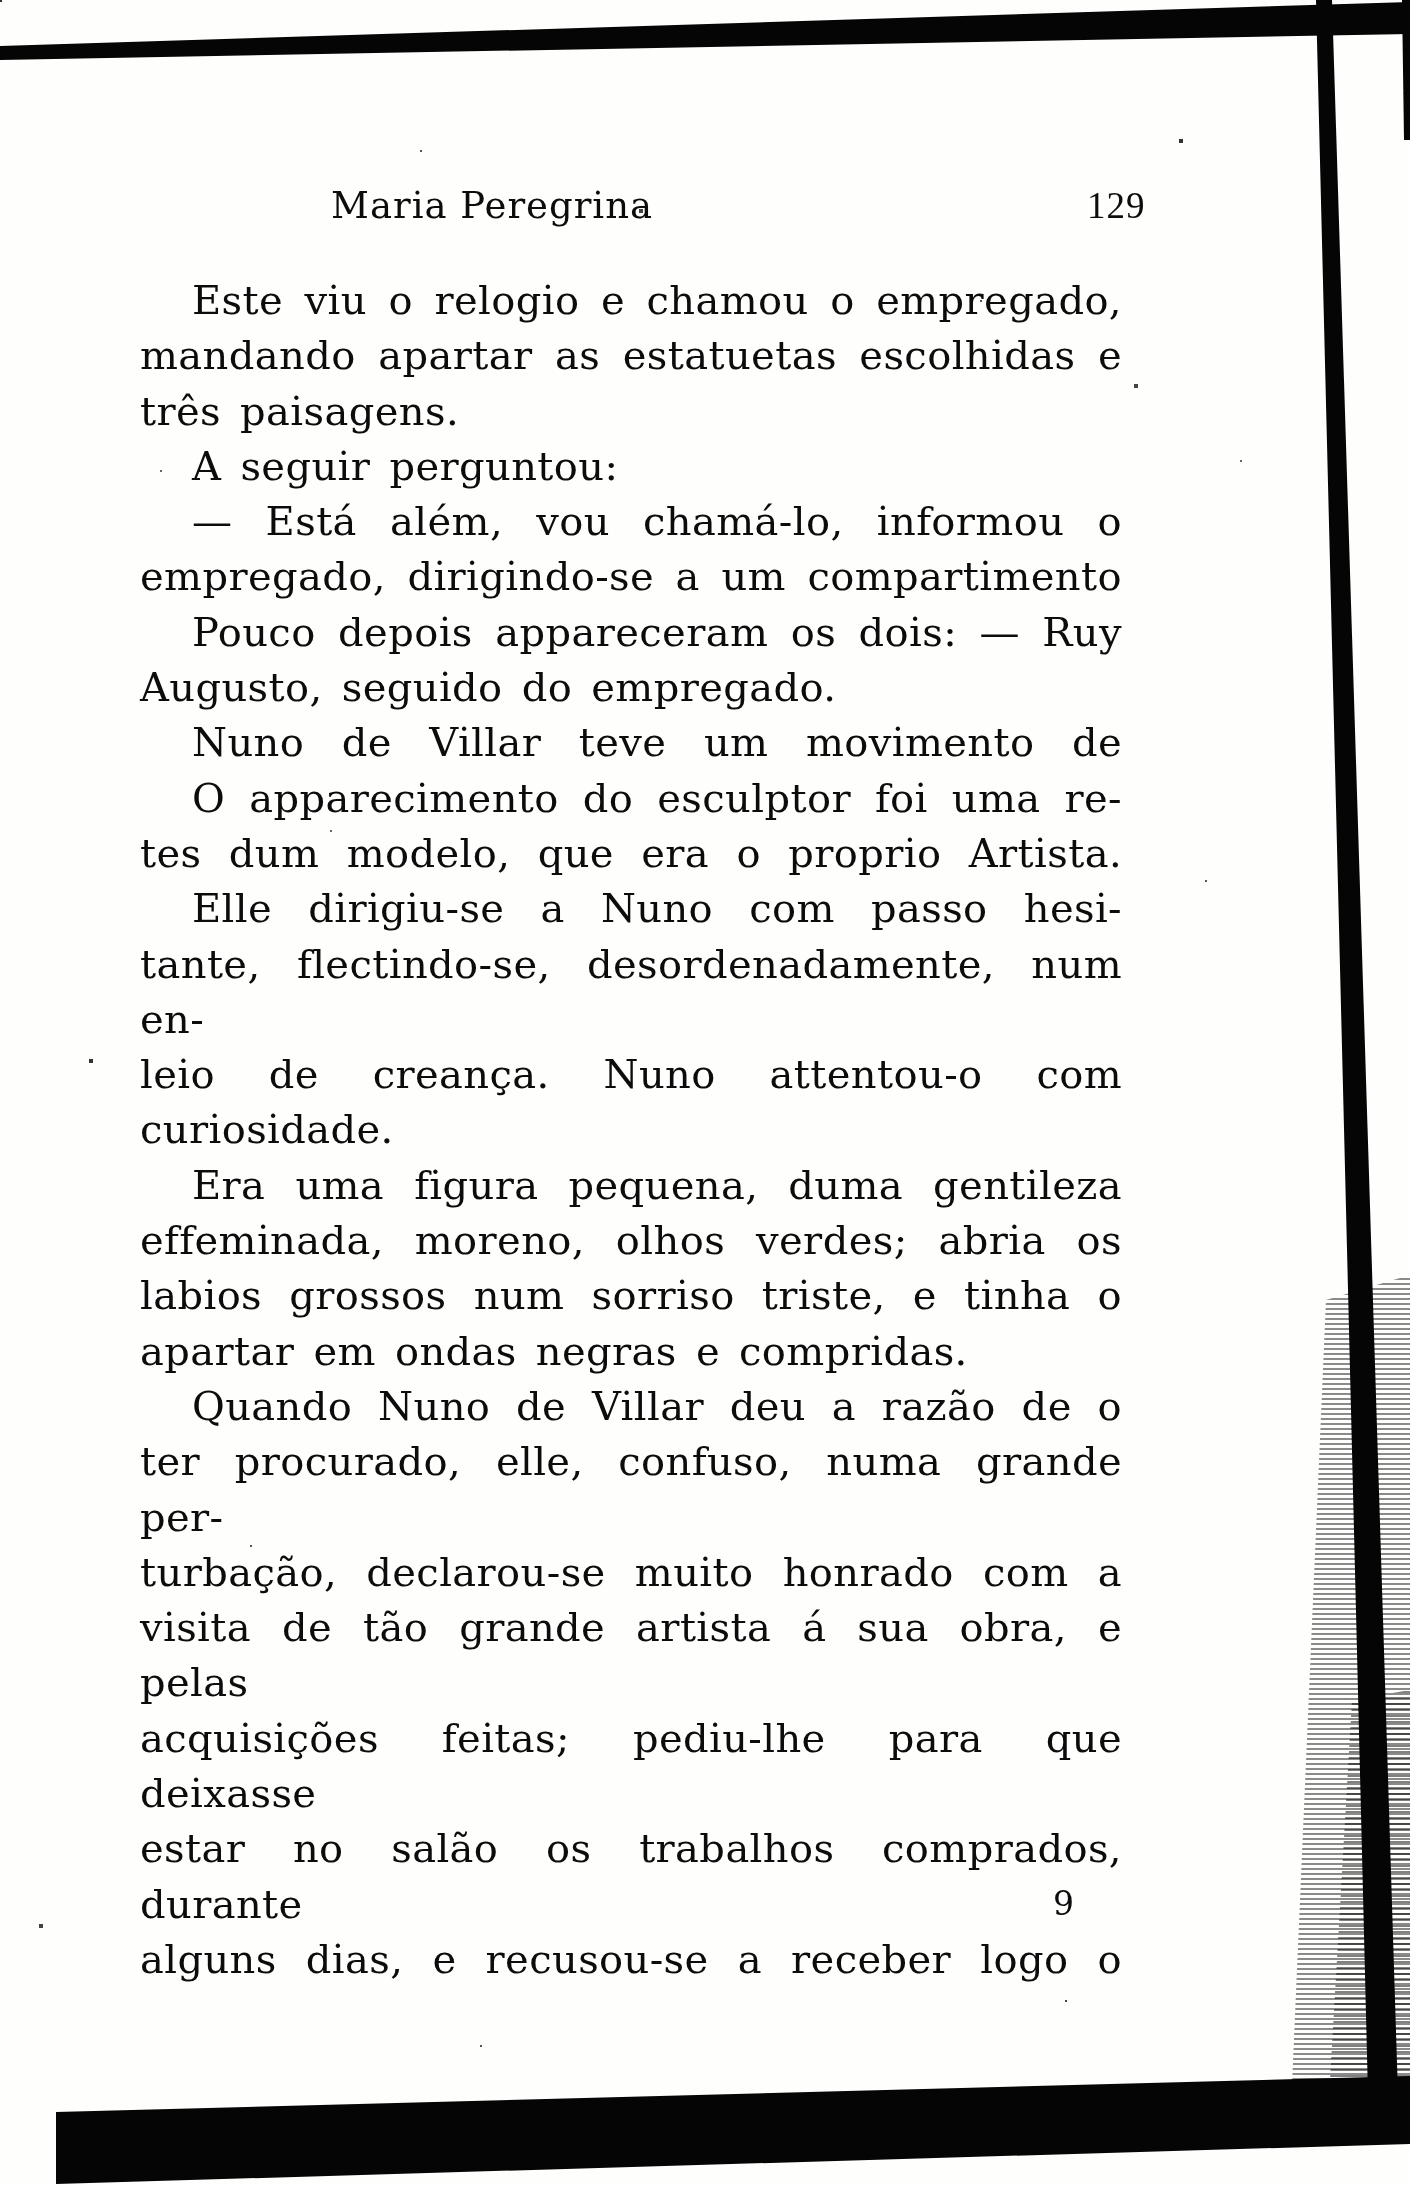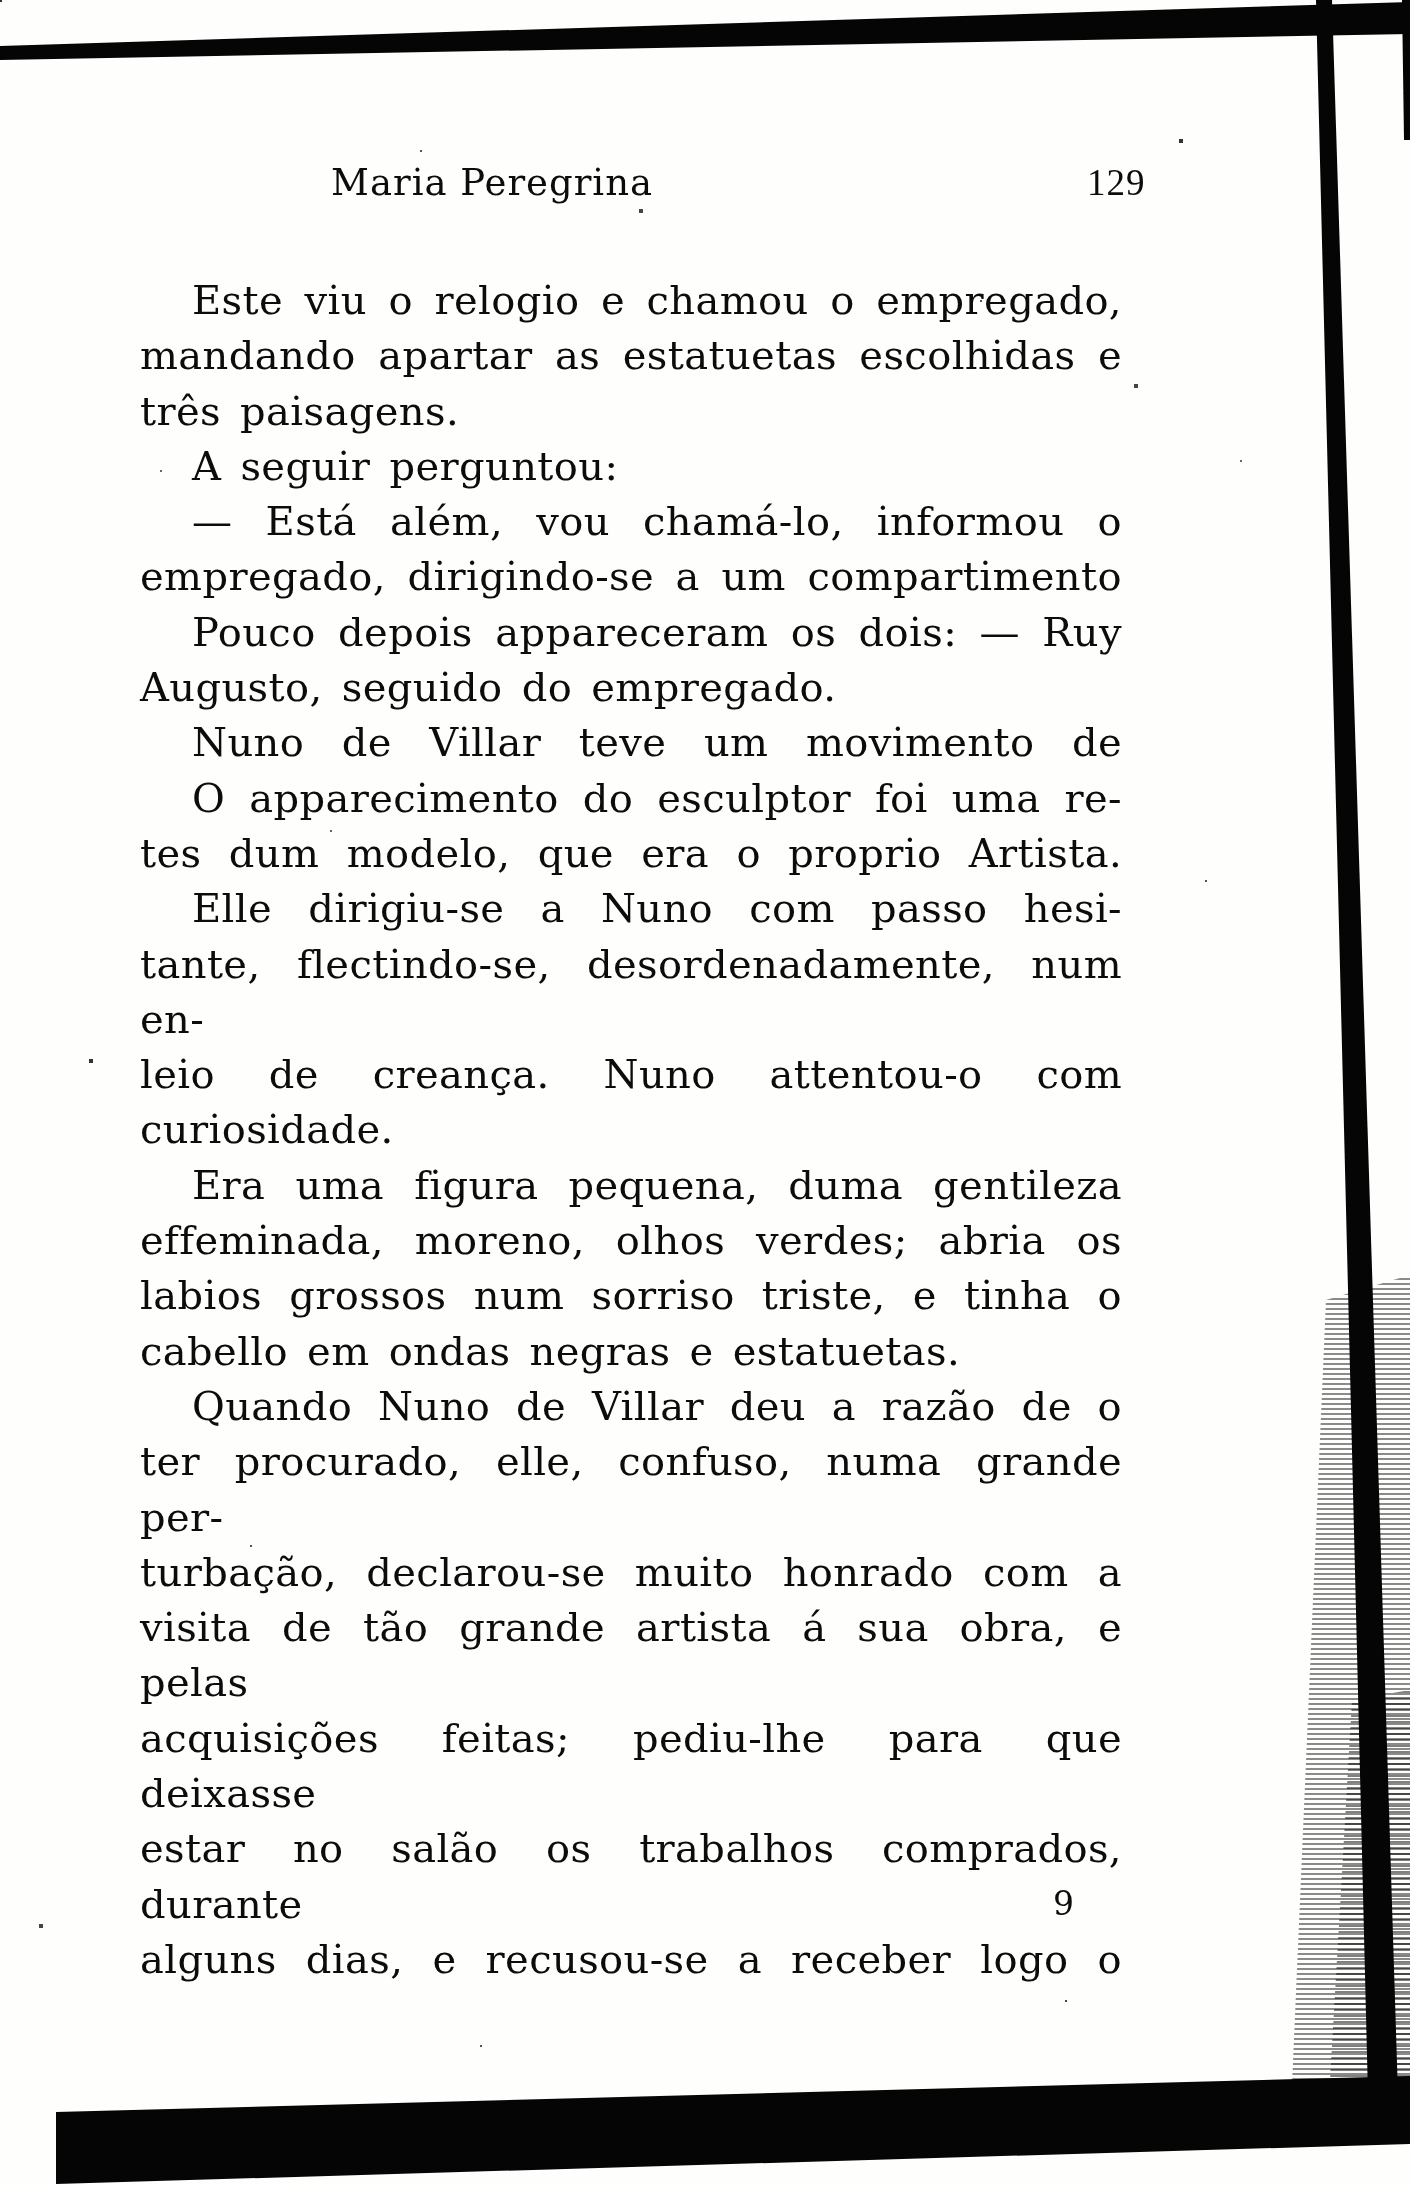--- a/index.html
+++ b/index.html
@@ -32,21 +32,21 @@
   .speckles::before{
     content:"";position:absolute;left:0;top:0;width:2px;height:2px;background:#333;
     box-shadow:
       640px 210px 0 1px #444, 980px 300px 0 0 #555, 1180px 140px 0 1px #333,
       420px 150px 0 0 #555, 160px 470px 0 0 #666, 1135px 385px 0 1px #444,
       90px 1060px 0 1px #333, 250px 1545px 0 0 #555, 1240px 460px 0 0 #666,
       40px 1925px 0 1px #444, 480px 2045px 0 0 #555, 1065px 2000px 0 0 #444,
       860px 975px 0 0 #666, 1205px 880px 0 0 #555, 330px 830px 0 0 #666;
   }
   
-  .running-header{position:absolute;top:161px;left:0;width:1410px;height:50px;
+  .running-header{position:absolute;top:184px;left:0;width:1410px;height:50px;
     font-size:37px;letter-spacing:1px;}
   .rh-title{position:absolute;left:331px;top:0;}
   .rh-page{position:absolute;left:1087px;top:0;font-family:Liberation Serif, serif;}
   .text-block{
     position:absolute;left:140px;top:273px;width:982px;
     font-size:40px;line-height:55.3px;letter-spacing:.4px;
     word-spacing:6px;
   }
   .line{white-space:nowrap;}
   .line.j{white-space:normal;text-align:justify;text-align-last:justify;text-justify:inter-word;}
@@ -80,21 +80,21 @@
     <div class="line">Augusto, seguido do empregado.</div>
     <div class="line j indent">Nuno de Villar teve um movimento de</div>
     <div class="line j indent">O apparecimento do esculptor foi uma re-</div>
     <div class="line j">tes dum modelo, que era o proprio Artista.</div>
     <div class="line j indent">Elle dirigiu-se a Nuno com passo hesi-</div>
     <div class="line j">tante, flectindo-se, desordenadamente, num en-</div>
     <div class="line j">leio de creança. Nuno attentou-o com curiosidade.</div>
     <div class="line j indent">Era uma figura pequena, duma gentileza</div>
     <div class="line j">effeminada, moreno, olhos verdes; abria os</div>
     <div class="line j">labios grossos num sorriso triste, e tinha o</div>
-    <div class="line">cabello em ondas negras e estatuetas.</div>
+    <div class="line">apartar em ondas negras e compridas.</div>
     <div class="line j indent">Quando Nuno de Villar deu a razão de o</div>
     <div class="line j">ter procurado, elle, confuso, numa grande per-</div>
     <div class="line j">turbação, declarou-se muito honrado com a</div>
     <div class="line j">visita de tão grande artista á sua obra, e pelas</div>
     <div class="line j">acquisições feitas; pediu-lhe para que deixasse</div>
     <div class="line j">estar no salão os trabalhos comprados, durante</div>
     <div class="line j">alguns dias, e recusou-se a receber logo o</div>
   </div>
 
 <div class="sig-mark">9</div>

